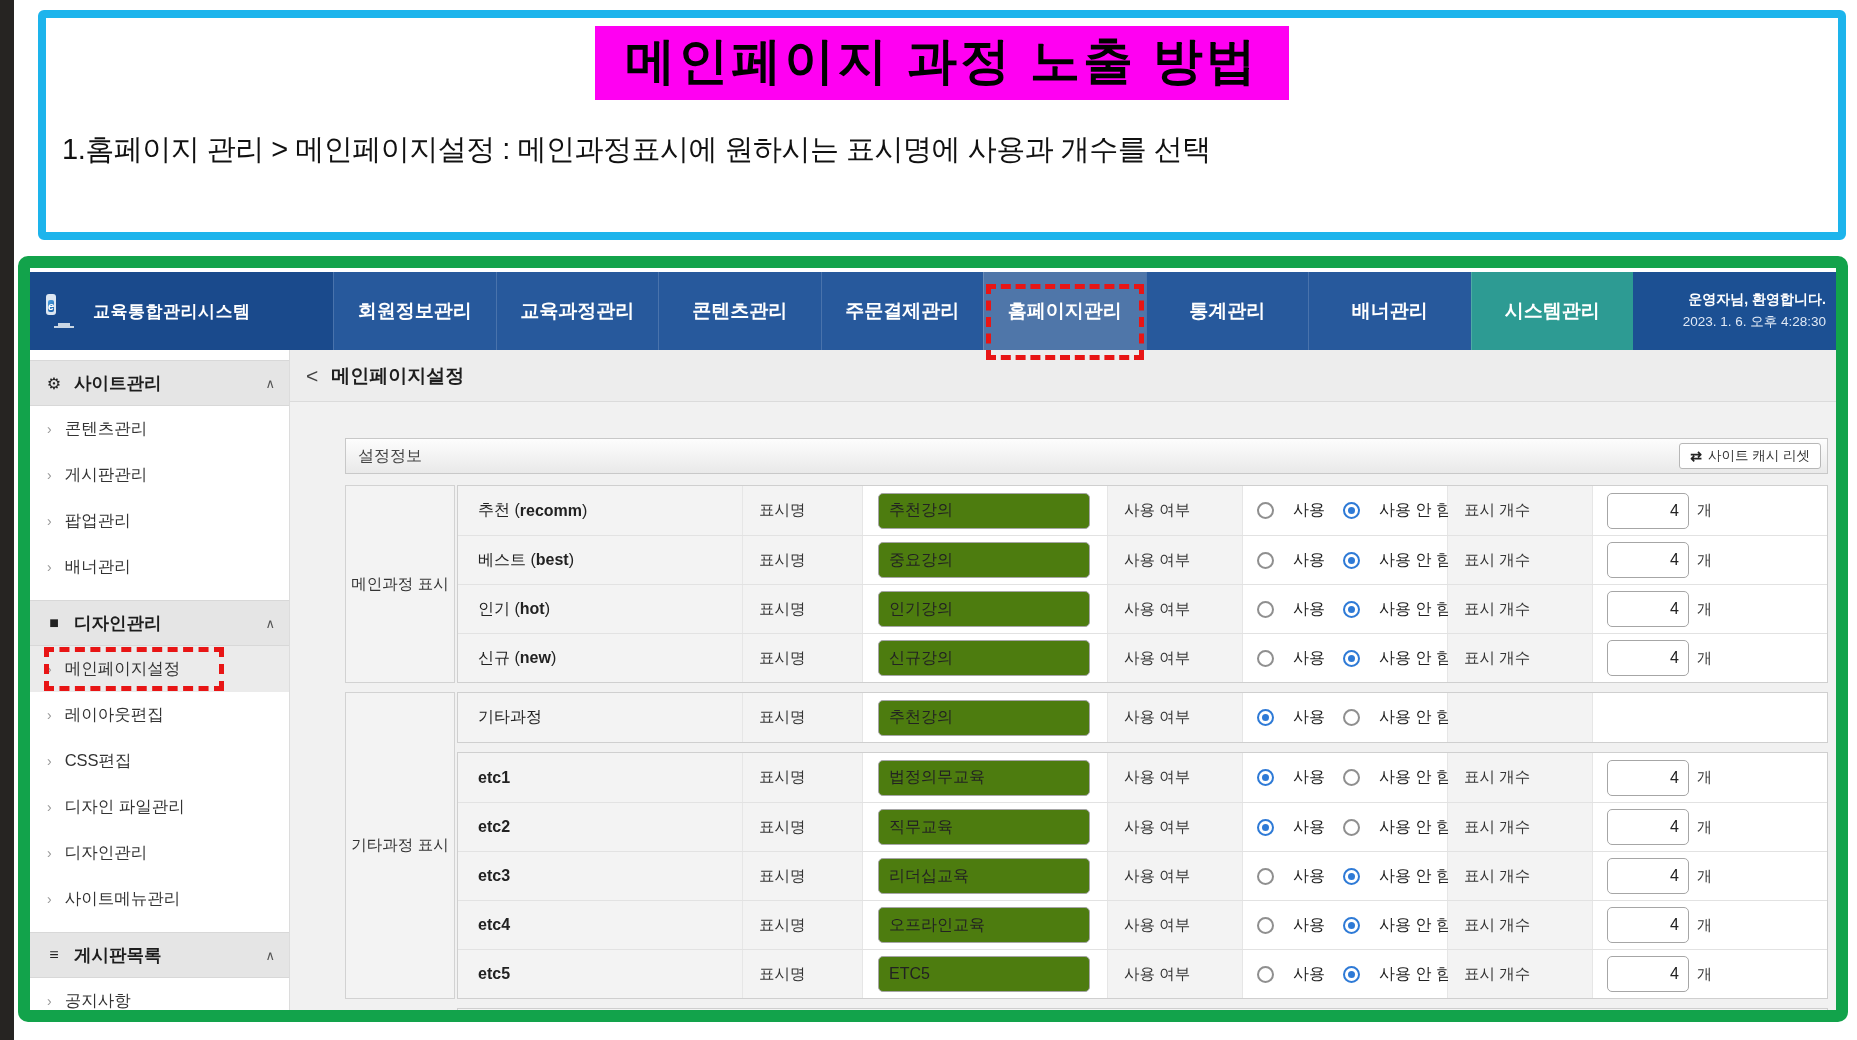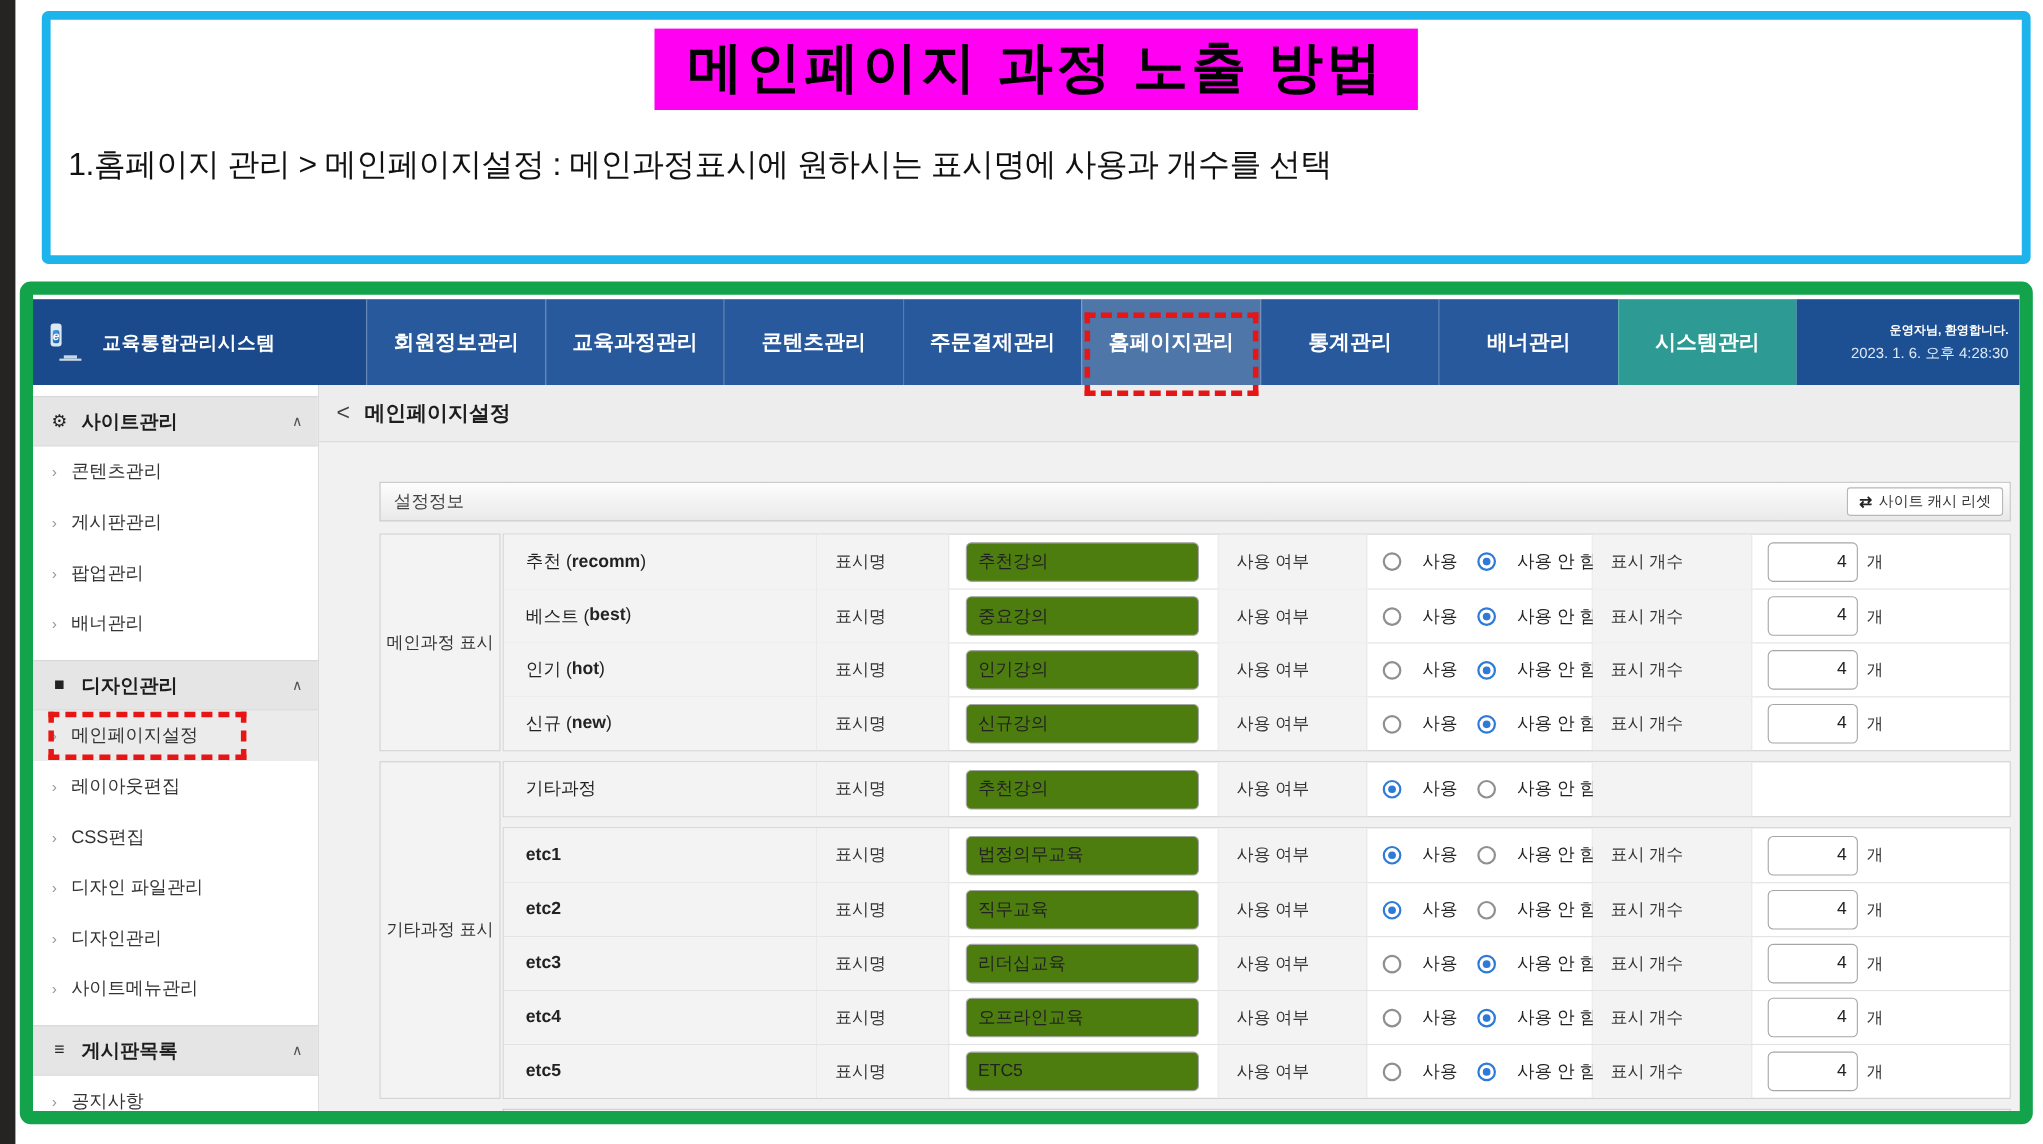--- a/index.html
+++ b/index.html
@@ -30,21 +30,21 @@
   .logo-text { color:#fff; font-size:17px; font-weight:bold; letter-spacing:0.5px; white-space:nowrap; }
   .nav-item { flex:1; background:#27599c; color:#fff; font-size:19px; font-weight:bold;
               display:flex; align-items:center; justify-content:center; position:relative;
               border-left:1px solid rgba(255,255,255,0.16); cursor:pointer; white-space:nowrap; }
   .nav-item.active { background:#4f76a9; }
   .nav-item.teal { background:#2d9b93; }
   .nav-marker { position:absolute; left:2px; right:2px; top:12px; bottom:-10px;
                 border:5px dashed #e81515; pointer-events:none; z-index:5; }
   .user-info { width:203px; flex:none; background:#1c5093; color:#fff; display:flex; flex-direction:column;
                justify-content:center; align-items:flex-end; padding-right:10px; }
-  .greeting { font-size:11px; font-weight:bold;margin-left:32px; }
+  .greeting { font-size:14px; font-weight:bold;margin-left:32px; }
   .datetime { font-size:13.5px; margin-top:4px; color:#dfe8f5; }
 
   
   .main { display:flex; height:660px; background:#f1f1f1; }
   .sidebar { width:260px; flex:none; background:#fff; border-right:1px solid #dcdcdc; overflow:hidden; }
   .side-section { margin-top:10px; }
   .side-section-header { height:46px; background:#e5e5e5; border-top:1px solid #d8d8d8; border-bottom:1px solid #d8d8d8;
                          display:flex; align-items:center; padding:0 14px; gap:10px;
                          font-size:17.5px; font-weight:bold; color:#1d1d1d; cursor:pointer; }
   .side-icon { font-size:16px; color:#222; width:20px; text-align:center; }

